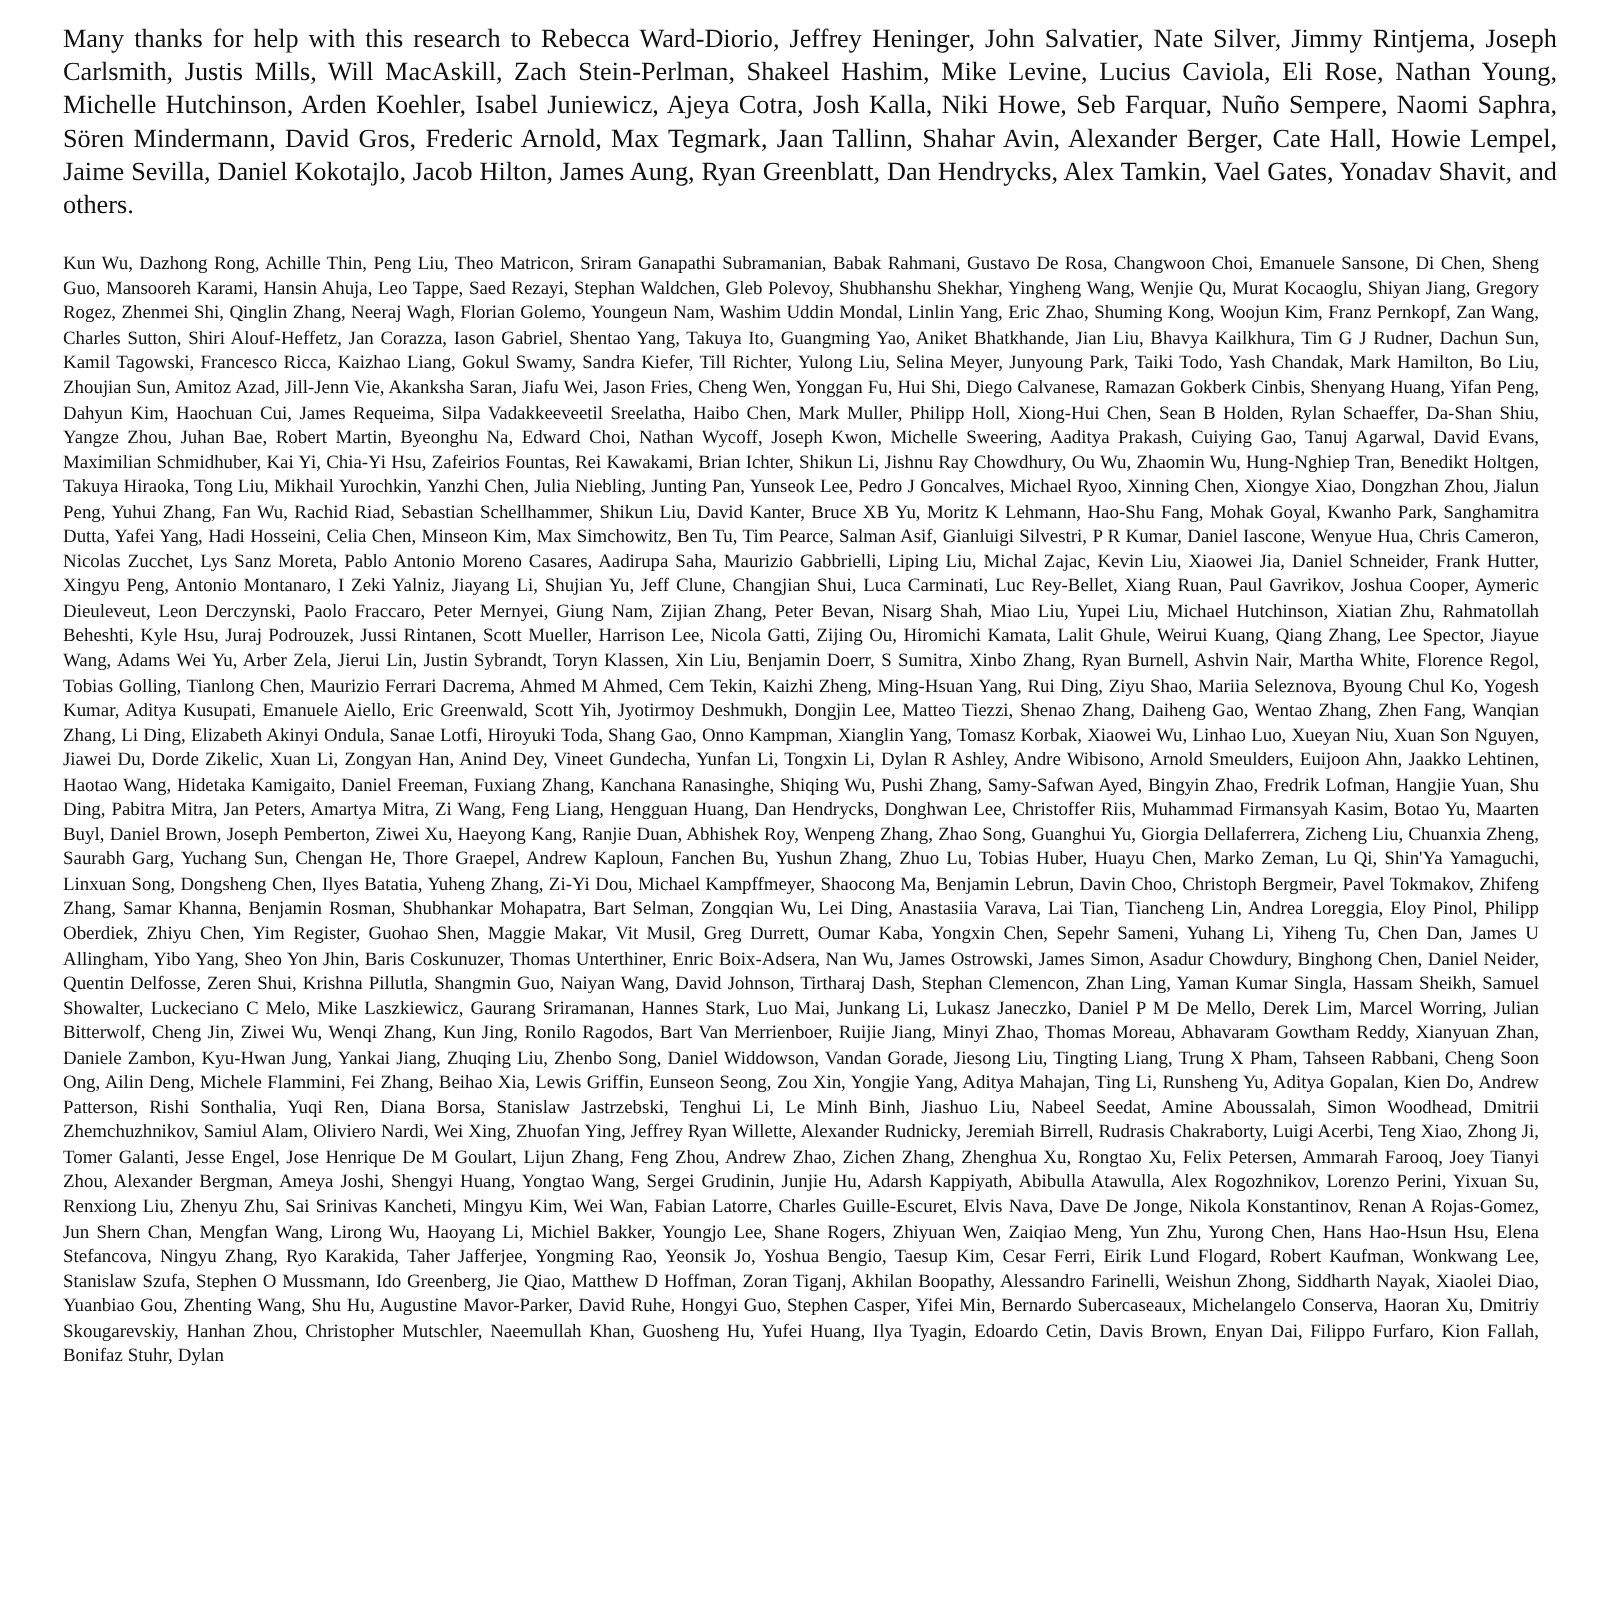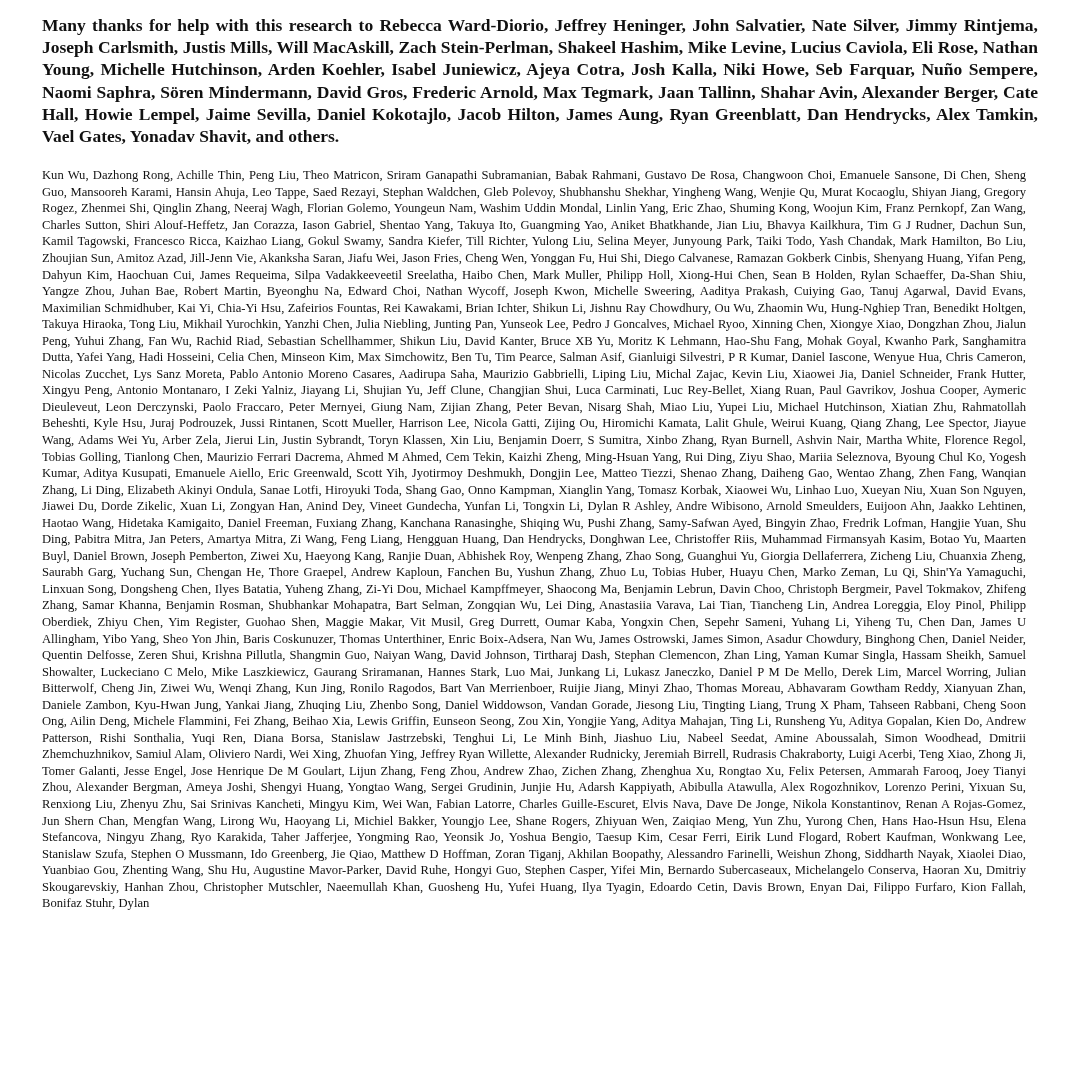--- a/index.html
+++ b/index.html
@@ -26,21 +26,20 @@
   }
   .section-heading .section-number {
     display: inline-block;
     margin-right: 26px;
   }
   .body-para {
     font-size: 17.5px;
     line-height: 22.2px;
     text-align: justify;
     margin: 0 0 15px 0;
-    font-weight: bold;
   }
   .names-block {
     font-size: 12.6px;
     line-height: 16.55px;
     text-align: justify;
     margin: 20px 12px 0 0;
     word-spacing: 0.2px;
   }
 </style>
 </head>

